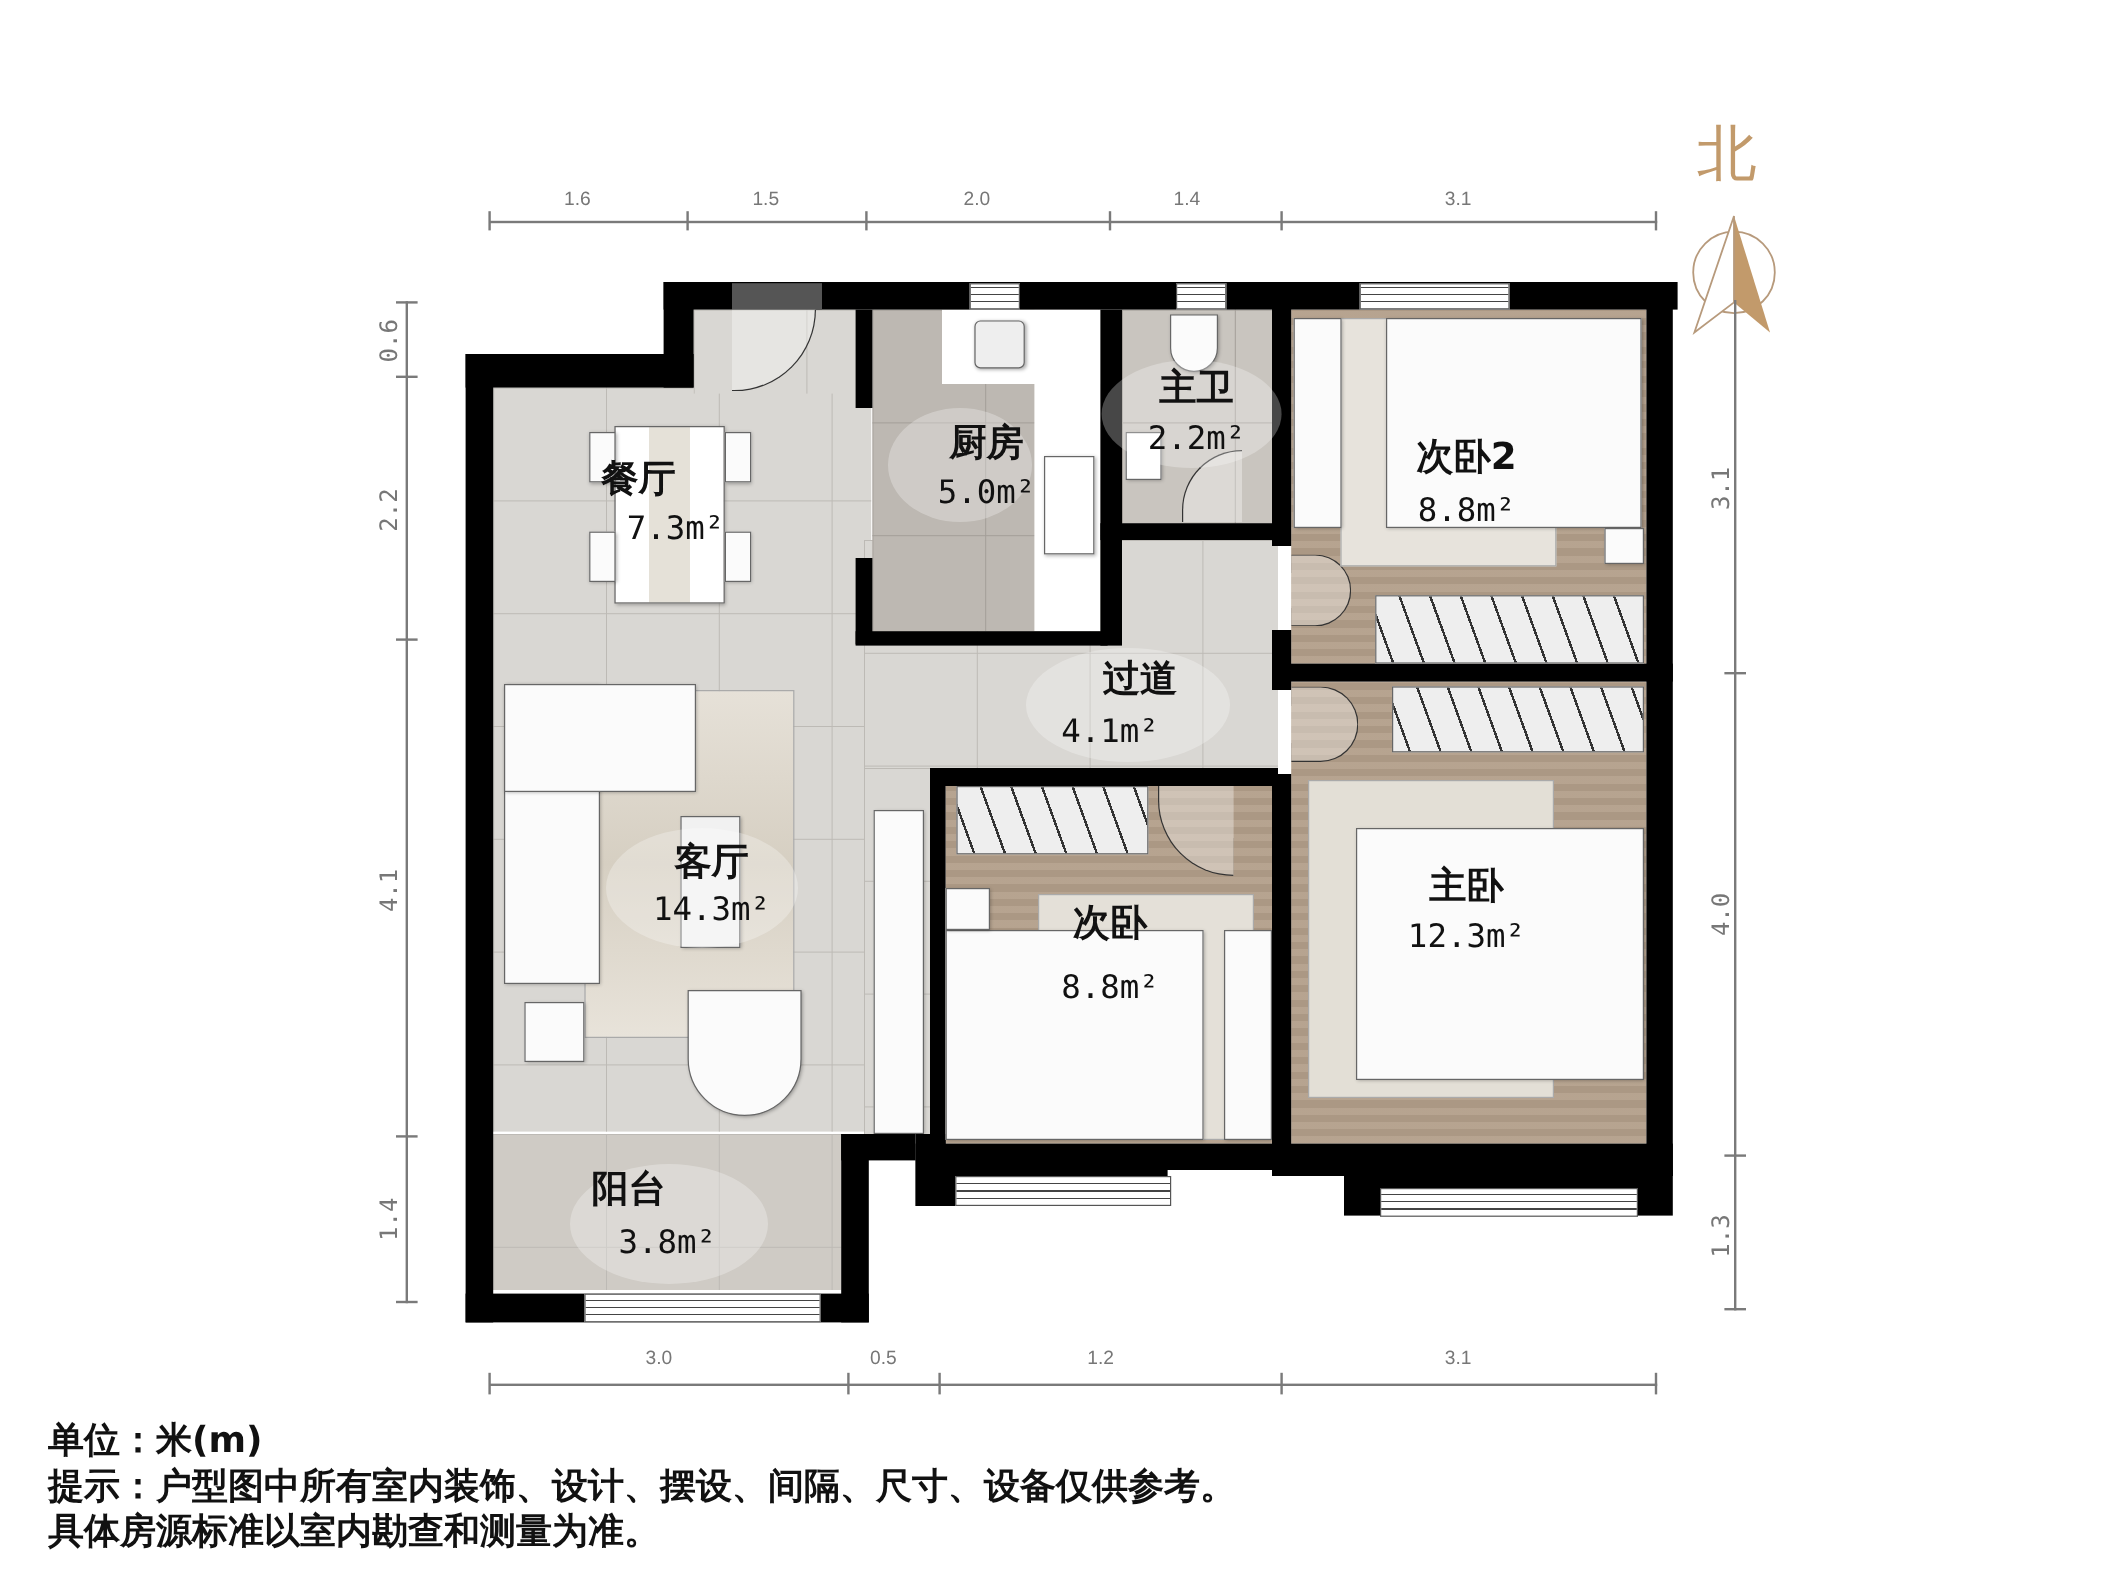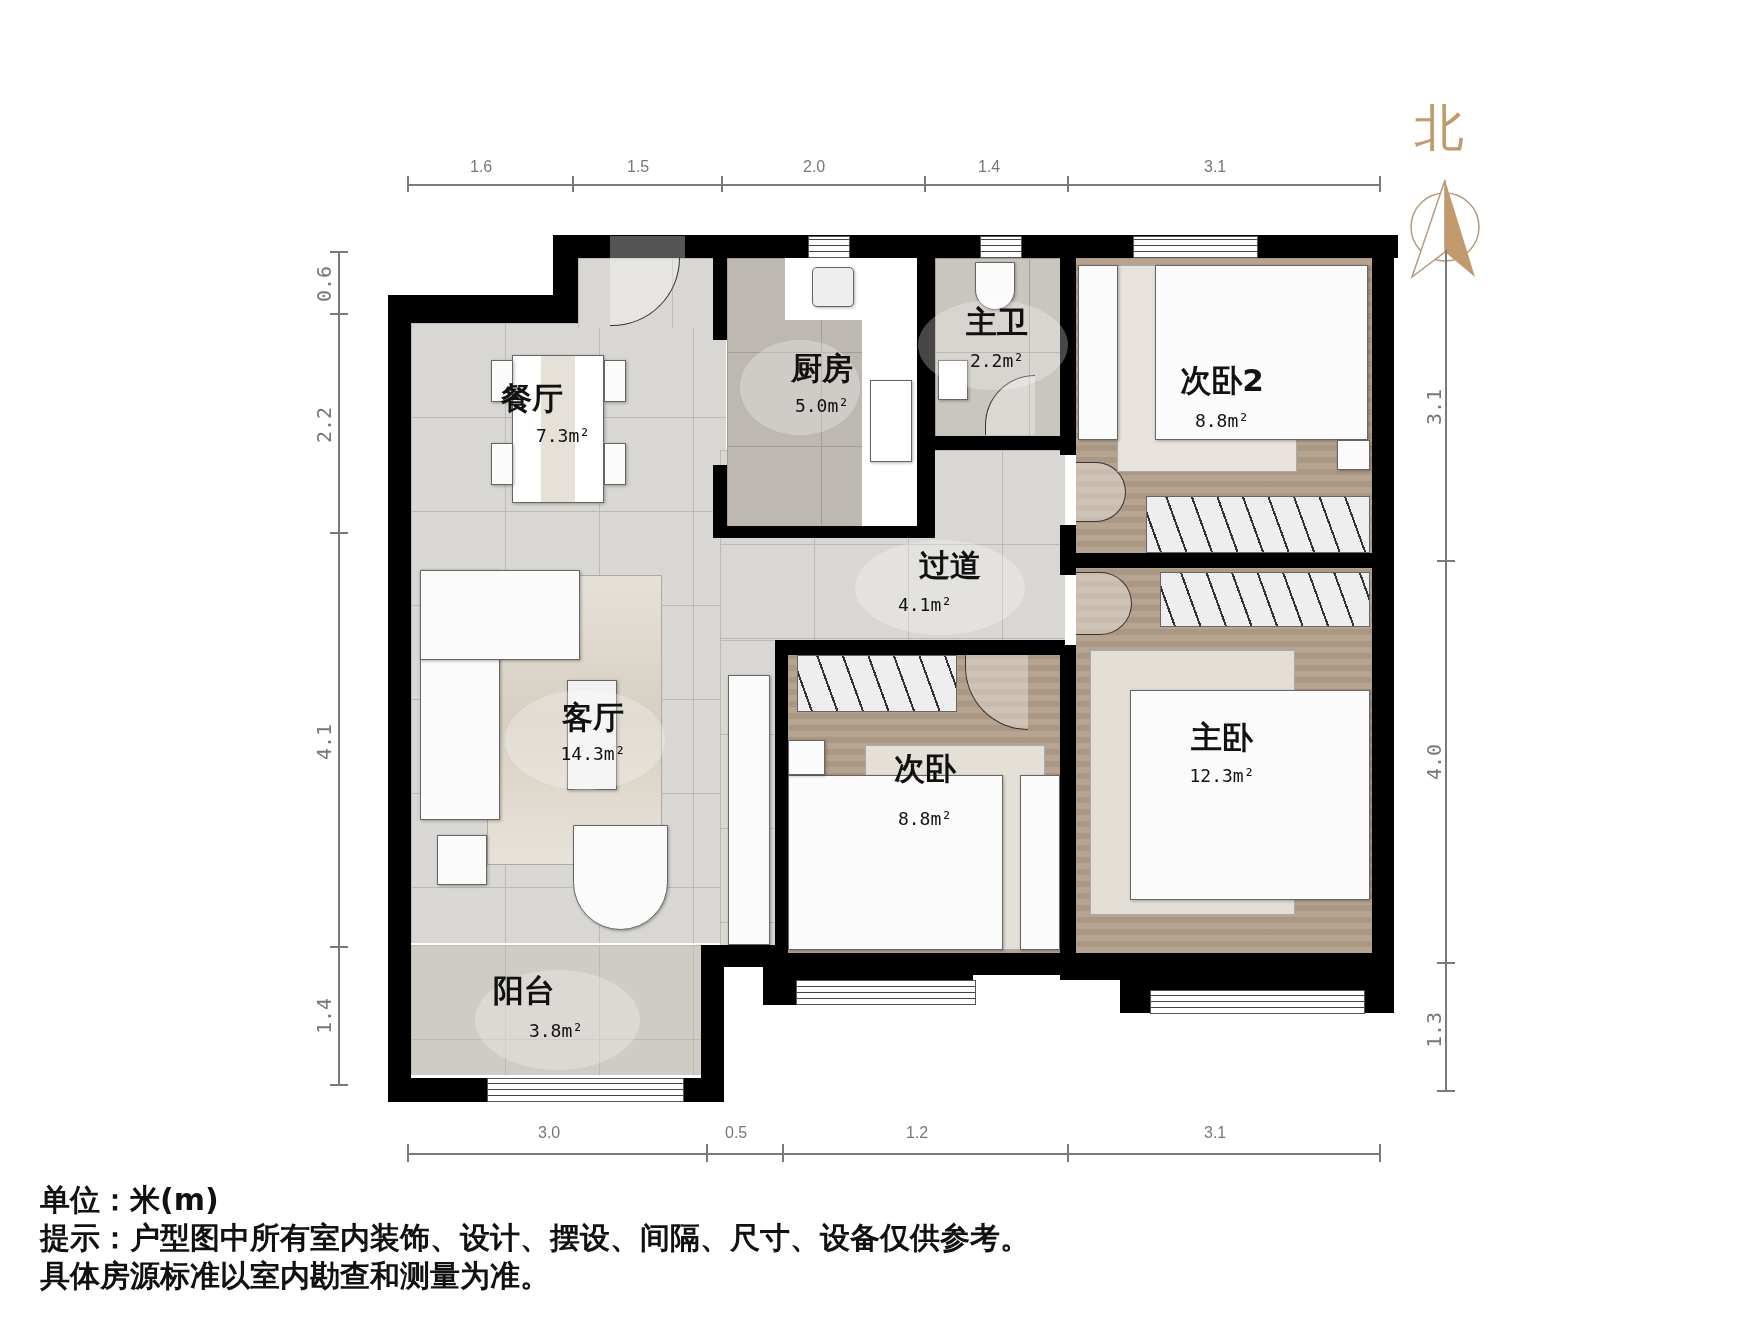--- a/index.html
+++ b/index.html
@@ -5,21 +5,21 @@
 *{box-sizing:border-box;margin:0;padding:0}
 body{width:1764px;height:1323px;background:#fff;position:relative;overflow:hidden;font-family:"DejaVu Sans","Liberation Sans",sans-serif}
 .abs{position:absolute}
 .wall{position:absolute;background:#000}
 .floor-tile{position:absolute;background-color:#d9d7d3;background-image:linear-gradient(#bdbab5 1px,transparent 1px),linear-gradient(90deg,#bdbab5 1px,transparent 1px);background-size:94px 94px}
 .floor-wood{position:absolute;background:#b29e89;background-image:repeating-linear-gradient(0deg,rgba(255,255,255,.06) 0 6px,rgba(0,0,0,.04) 6px 12px)}
 .floor-kitchen{position:absolute;background:#bdb8b2;background-image:linear-gradient(#a39e98 1px,transparent 1px),linear-gradient(90deg,#a39e98 1px,transparent 1px);background-size:94px 94px}
 .win{position:absolute;background:#fff;border:1px solid #555;background-image:repeating-linear-gradient(0deg,#fff 0 5px,#444 5px 6px)}
 .label-blob{position:absolute;border-radius:50%;background:rgba(255,255,255,.28)}
 .rname{position:absolute;font-size:31px;color:#111;font-weight:bold;text-align:center;white-space:nowrap;transform:translateX(-50%)}
-.rarea{position:absolute;font-size:18px;color:#111;white-space:nowrap;transform:translateX(-50%);font-family:"DejaVu Sans Mono","Liberation Mono",monospace}
+.rarea{position:absolute;font-size:27px;color:#111;white-space:nowrap;transform:translateX(-50%);font-family:"DejaVu Sans Mono","Liberation Mono",monospace}
 .dimline{position:absolute;background:#7a7a7a}
 .tick{position:absolute;background:#7a7a7a}
 .dimtxt{position:absolute;color:#777;font-size:16px;font-family:Liberation Sans, sans-serif;white-space:nowrap}
 .dimtxt-v{position:absolute;color:#777;font-size:20px;font-family:"DejaVu Sans Mono","Liberation Mono",monospace;white-space:nowrap;transform:rotate(-90deg);transform-origin:center}
 .furn{position:absolute;background:#fbfbfb;border:1.5px solid #666;box-shadow:1px 1px 3px rgba(0,0,0,.3)}
 .wardrobe{position:absolute;background:#eeeeee;border:1.5px solid #666;background-image:repeating-linear-gradient(70deg,transparent 0 12px,#333 12px 14px,transparent 14px 24px)}
 .rug{position:absolute;background:#e6e2da;border:1px solid #aaa}
 .door-arc{position:absolute;border:1.5px solid #333;background:rgba(255,255,255,.35)}
 .note{position:absolute;left:40px;font-size:30px;font-weight:bold;color:#111;white-space:nowrap;font-family:"DejaVu Sans","Liberation Sans",sans-serif}
 </style>

